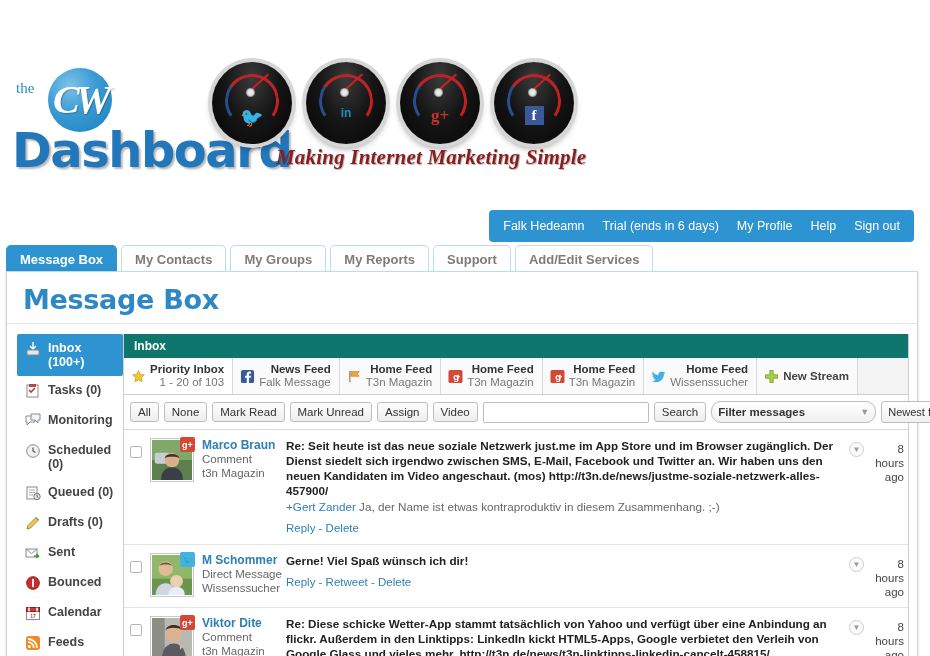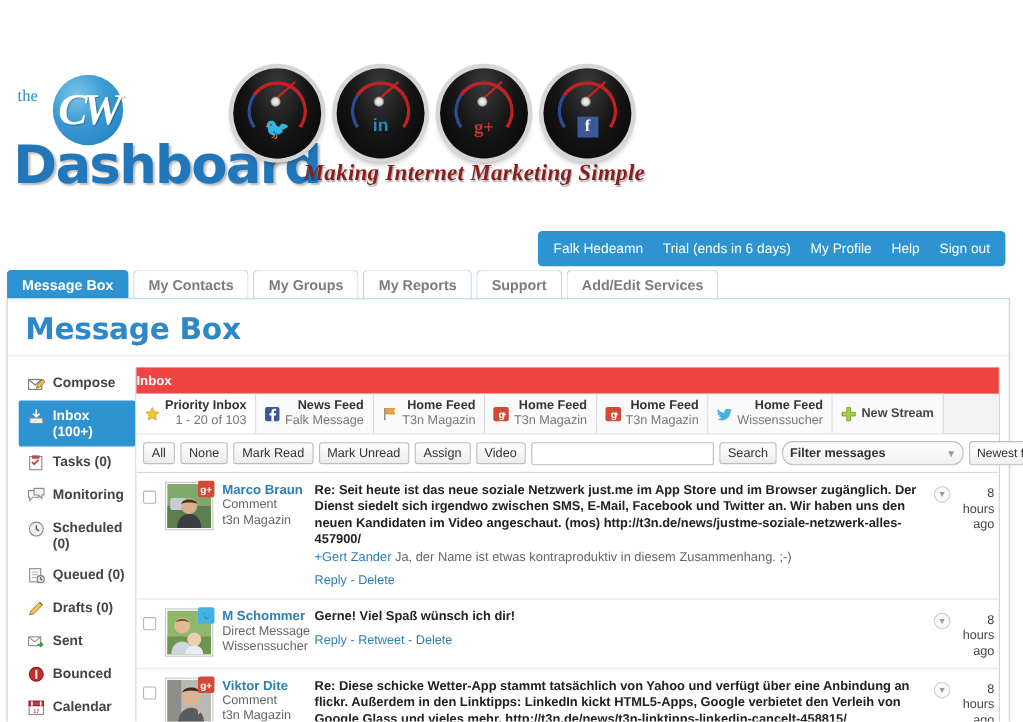--- a/index.html
+++ b/index.html
@@ -104,22 +104,22 @@
     display:flex; align-items:flex-start; gap:7px;
     padding: 7px 6px 7px 8px; font-size: 12.5px; font-weight: 700; color:#444;
     line-height: 14px;
   }
   .side-item.active { background:#2e93d1; color:#fff; border-radius:2px; }
   .side-ico { width:16px; height:16px; flex:none; display:block; }
 
   
   .stream { flex: 1; border: 1px solid #cfcfcf; border-top:none; min-width:0; }
   .stream-head {
-    background:#ef4444; color:#fff; height: 24px; display:flex; align-items:center;
-    font-size: 12px; font-weight:700;
+    background:#0f766e; color:#fff; height: 24px; display:flex; align-items:center;
+    padding-left: 10px; font-size: 12px; font-weight:700;
   }
   .stream-tabs { display:flex; background:#f3f3f3; border-bottom:1px solid #cfcfcf;text-align:right; }
   .st {
     display:flex; align-items:center; gap:4px; padding: 5px 8px 5px 7px;
     border-right:1px solid #d8d8d8; background:#fafafa;
     font-size: 11.5px; color:#555; line-height: 13px;
   }
   .st .lines { display:flex; flex-direction:column; }
   .st .l1 { font-weight:700; color:#333; }
   .st .l2 { color:#777; }
@@ -197,21 +197,21 @@
           <div class="arc-r"></div>
           <div class="needle"></div>
           <div class="hub"></div>
         <div class="brand" style="color:#45b0e3;font-size:19px;">🐦</div>
       </div>
       <div class="gauge" style="left:94px;">
         <div class="arc-b"></div>
           <div class="arc-r"></div>
           <div class="needle"></div>
           <div class="hub"></div>
-        <div class="brand" style="color:#1c8fc0;font-size:16px;">in</div>
+        <div class="brand" style="color:#1c8fc0;font-size:12px;">in</div>
       </div>
       <div class="gauge" style="left:188px;">
         <div class="arc-b"></div>
           <div class="arc-r"></div>
           <div class="needle"></div>
           <div class="hub"></div>
         <div class="brand" style="color:#c8352a;font-size:17px;font-family:'Liberation Serif',serif;">g+</div>
       </div>
       <div class="gauge" style="left:282px;">
         <div class="arc-b"></div>
@@ -245,28 +245,20 @@
   </div>
 
   <div class="panel">
     <div class="page-title">Message Box</div>
     <div class="title-rule"></div>
 
     <div class="body-row">
 
       <div class="sidebar">
 
-        <div class="side-item">
-          <svg class="side-ico" viewBox="0 0 16 16">
-            <rect x="1" y="4" width="12" height="9" fill="#fff" stroke="#7a7a7a"></rect>
-            <path d="M1 4l6 5 6-5" fill="none" stroke="#7a7a7a"></path>
-            <path d="M9 9l5-5 2 2-5 5-3 1z" fill="#f2c14e" stroke="#8a6d2a" stroke-width=".8"></path>
-          </svg>
-          <span>Compose</span>
-        </div>
 
         <div class="side-item active">
           <svg class="side-ico" viewBox="0 0 16 16">
             <path d="M8 1v6M5 5l3 3 3-3" stroke="#fff" fill="none" stroke-width="1.4"></path>
             <rect x="2" y="9" width="12" height="5" rx="1" fill="#e8e8e8" stroke="#8a8a8a"></rect>
           </svg>
           <span>Inbox (100+)</span>
         </div>
 
         <div class="side-item">
@@ -338,21 +330,21 @@
           </svg>
           <span>Calendar</span>
         </div>
 
         <div class="side-item">
           <svg class="side-ico" viewBox="0 0 16 16">
             <rect x="1" y="1" width="14" height="14" rx="3" fill="#f28a20"></rect>
             <circle cx="4.4" cy="11.6" r="1.5" fill="#fff"></circle>
             <path d="M3 7.2a5.8 5.8 0 015.8 5.8M3 4a9 9 0 019 9" stroke="#fff" stroke-width="1.8" fill="none"></path>
           </svg>
-          <span>Read</span>
+          <span>Feeds</span>
         </div>
 
       </div>
 
       <div class="stream">
 
         <div class="stream-head">Inbox</div>
 
         <div class="stream-tabs">
 

